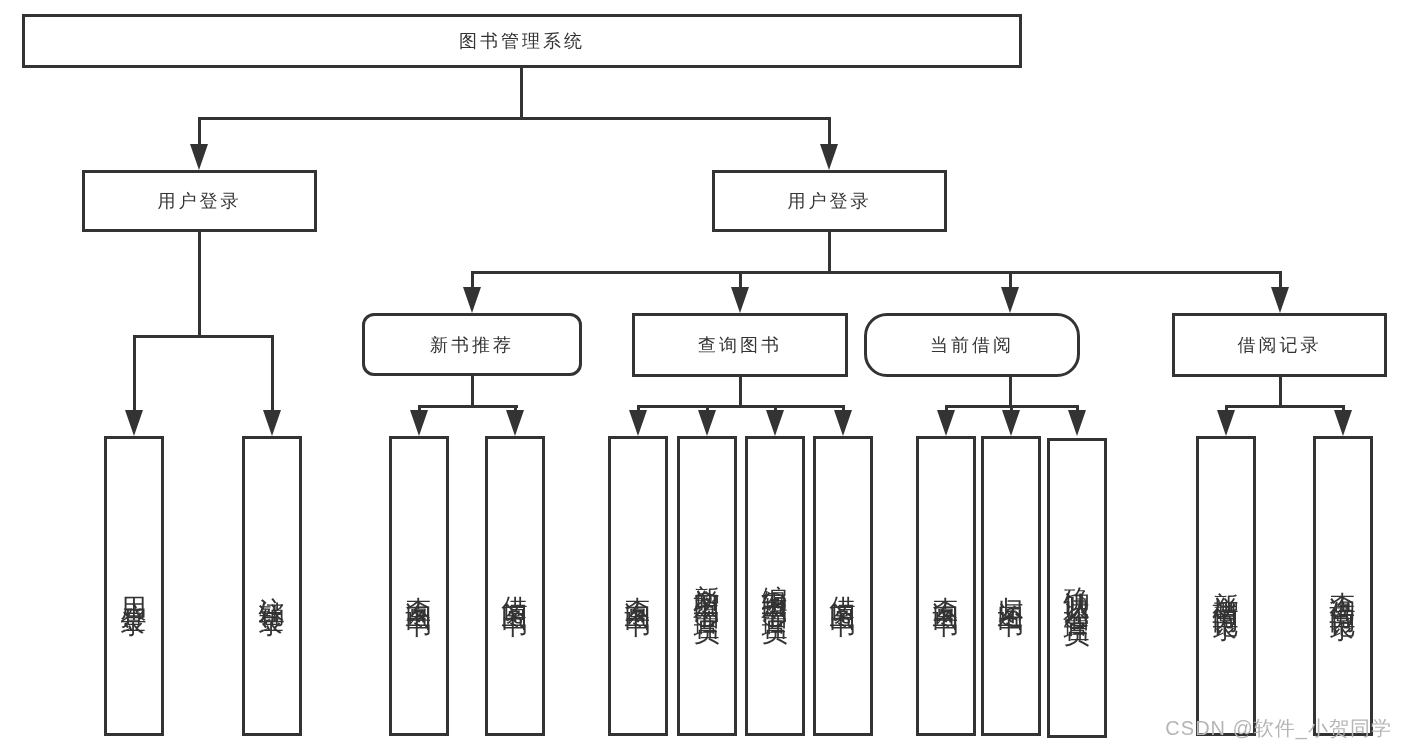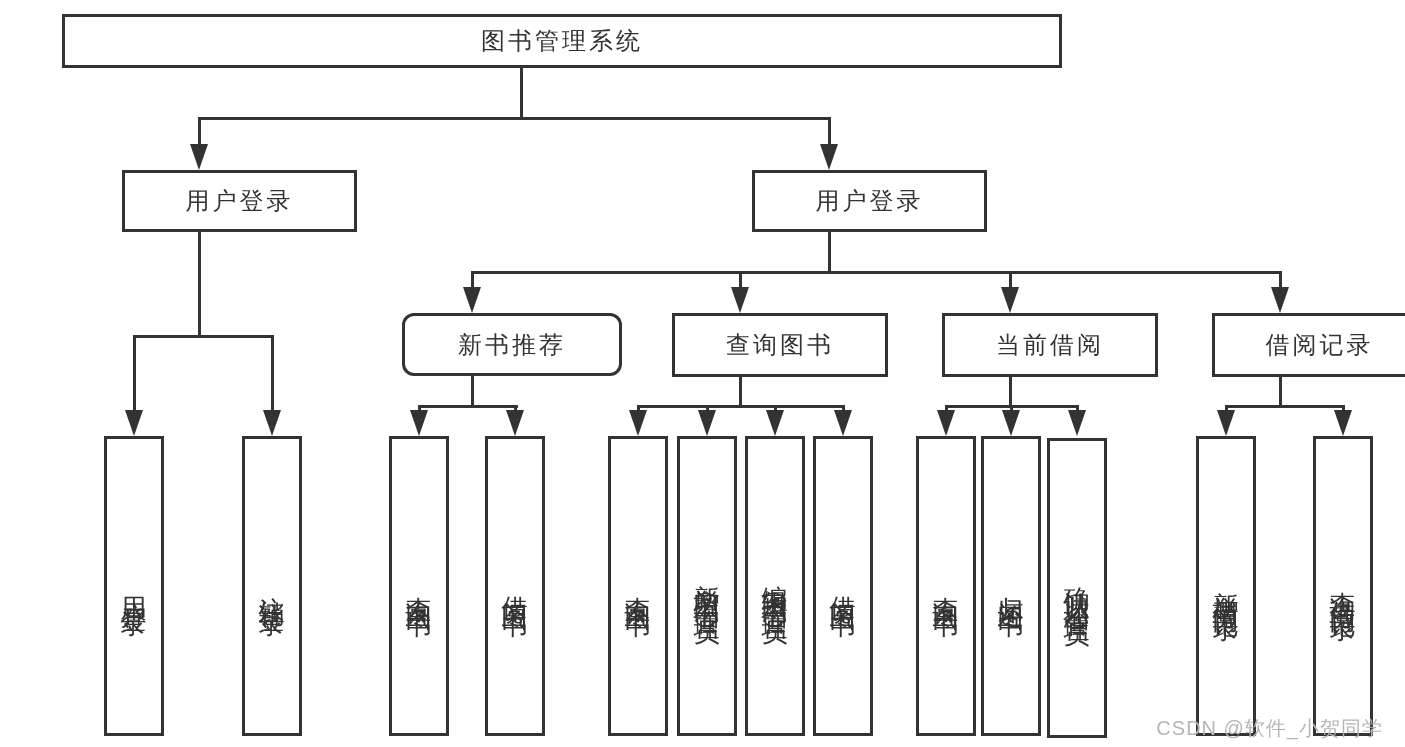--- a/index.html
+++ b/index.html
@@ -16,23 +16,22 @@
     overflow:hidden;
     font-family:"Liberation Sans","DejaVu Sans",sans-serif;
   }
   
   .hnode{
     position:absolute;
     box-sizing:border-box;
     border:3px solid var(--line);
     background:var(--bg);
     display:flex;align-items:center;justify-content:center;
-    font-size:24px;letter-spacing:3px;color:var(--text);
+    font-size:18px;letter-spacing:3px;color:var(--text);
     white-space:nowrap;
-    margin-left:40px;
   }
   
   .vnode{
     position:absolute;
     box-sizing:border-box;
     border:3px solid var(--line);
     background:var(--bg);
     display:flex;align-items:center;justify-content:center;
     writing-mode:vertical-rl;text-orientation:mixed;
     font-size:26px;letter-spacing:5px;color:var(--text);
@@ -40,21 +39,21 @@
   }
   .line{position:absolute;background:var(--line);}
   .arrow{
     position:absolute;width:0;height:0;
     border-left:9px solid transparent;
     border-right:9px solid transparent;
     border-top:26px solid var(--line);
   }
   .watermark{
     position:absolute;
-    right:22px;bottom:5px;
+    right:13px;bottom:5px;
     font-size:20px;color:var(--wm);
     letter-spacing:1px;
     white-space:nowrap;
   }
 </style>
 </head>
 <body>
 
 <div class="canvas">
 
@@ -117,21 +116,21 @@
   <div class="line" style="left:1342px;top:405px;width:3px;height:10px;"></div>
   <div class="arrow" style="left:1334px;top:410px;"></div>
 
   <div class="hnode" style="left:22px;top:14px;width:1000px;height:54px;">图书管理系统</div>
 
   <div class="hnode" style="left:82px;top:170px;width:235px;height:62px;">用户登录</div>
   <div class="hnode" style="left:712px;top:170px;width:235px;height:62px;">用户登录</div>
 
   <div class="hnode" style="left:362px;top:313px;width:220px;height:63px;border-radius:12px;">新书推荐</div>
   <div class="hnode" style="left:632px;top:313px;width:216px;height:64px;">查询图书</div>
-  <div class="hnode" style="left:902px;top:313px;width:216px;height:64px;">当前借阅</div>
+  <div class="hnode" style="left:864px;top:313px;width:216px;height:64px;border-radius:23px;">当前借阅</div>
   <div class="hnode" style="left:1172px;top:313px;width:215px;height:64px;">借阅记录</div>
 
   <div class="vnode" style="left:104px;top:436px;width:60px;height:300px;">用户登录</div>
   <div class="vnode" style="left:242px;top:436px;width:60px;height:300px;">注销登录</div>
 
   <div class="vnode" style="left:389px;top:436px;width:60px;height:300px;">查询图书</div>
   <div class="vnode" style="left:485px;top:436px;width:60px;height:300px;">借阅图书</div>
 
   <div class="vnode" style="left:608px;top:436px;width:60px;height:300px;">查询图书</div>
   <div class="vnode" style="left:677px;top:436px;width:60px;height:300px;">新增图书（管理员）</div>

